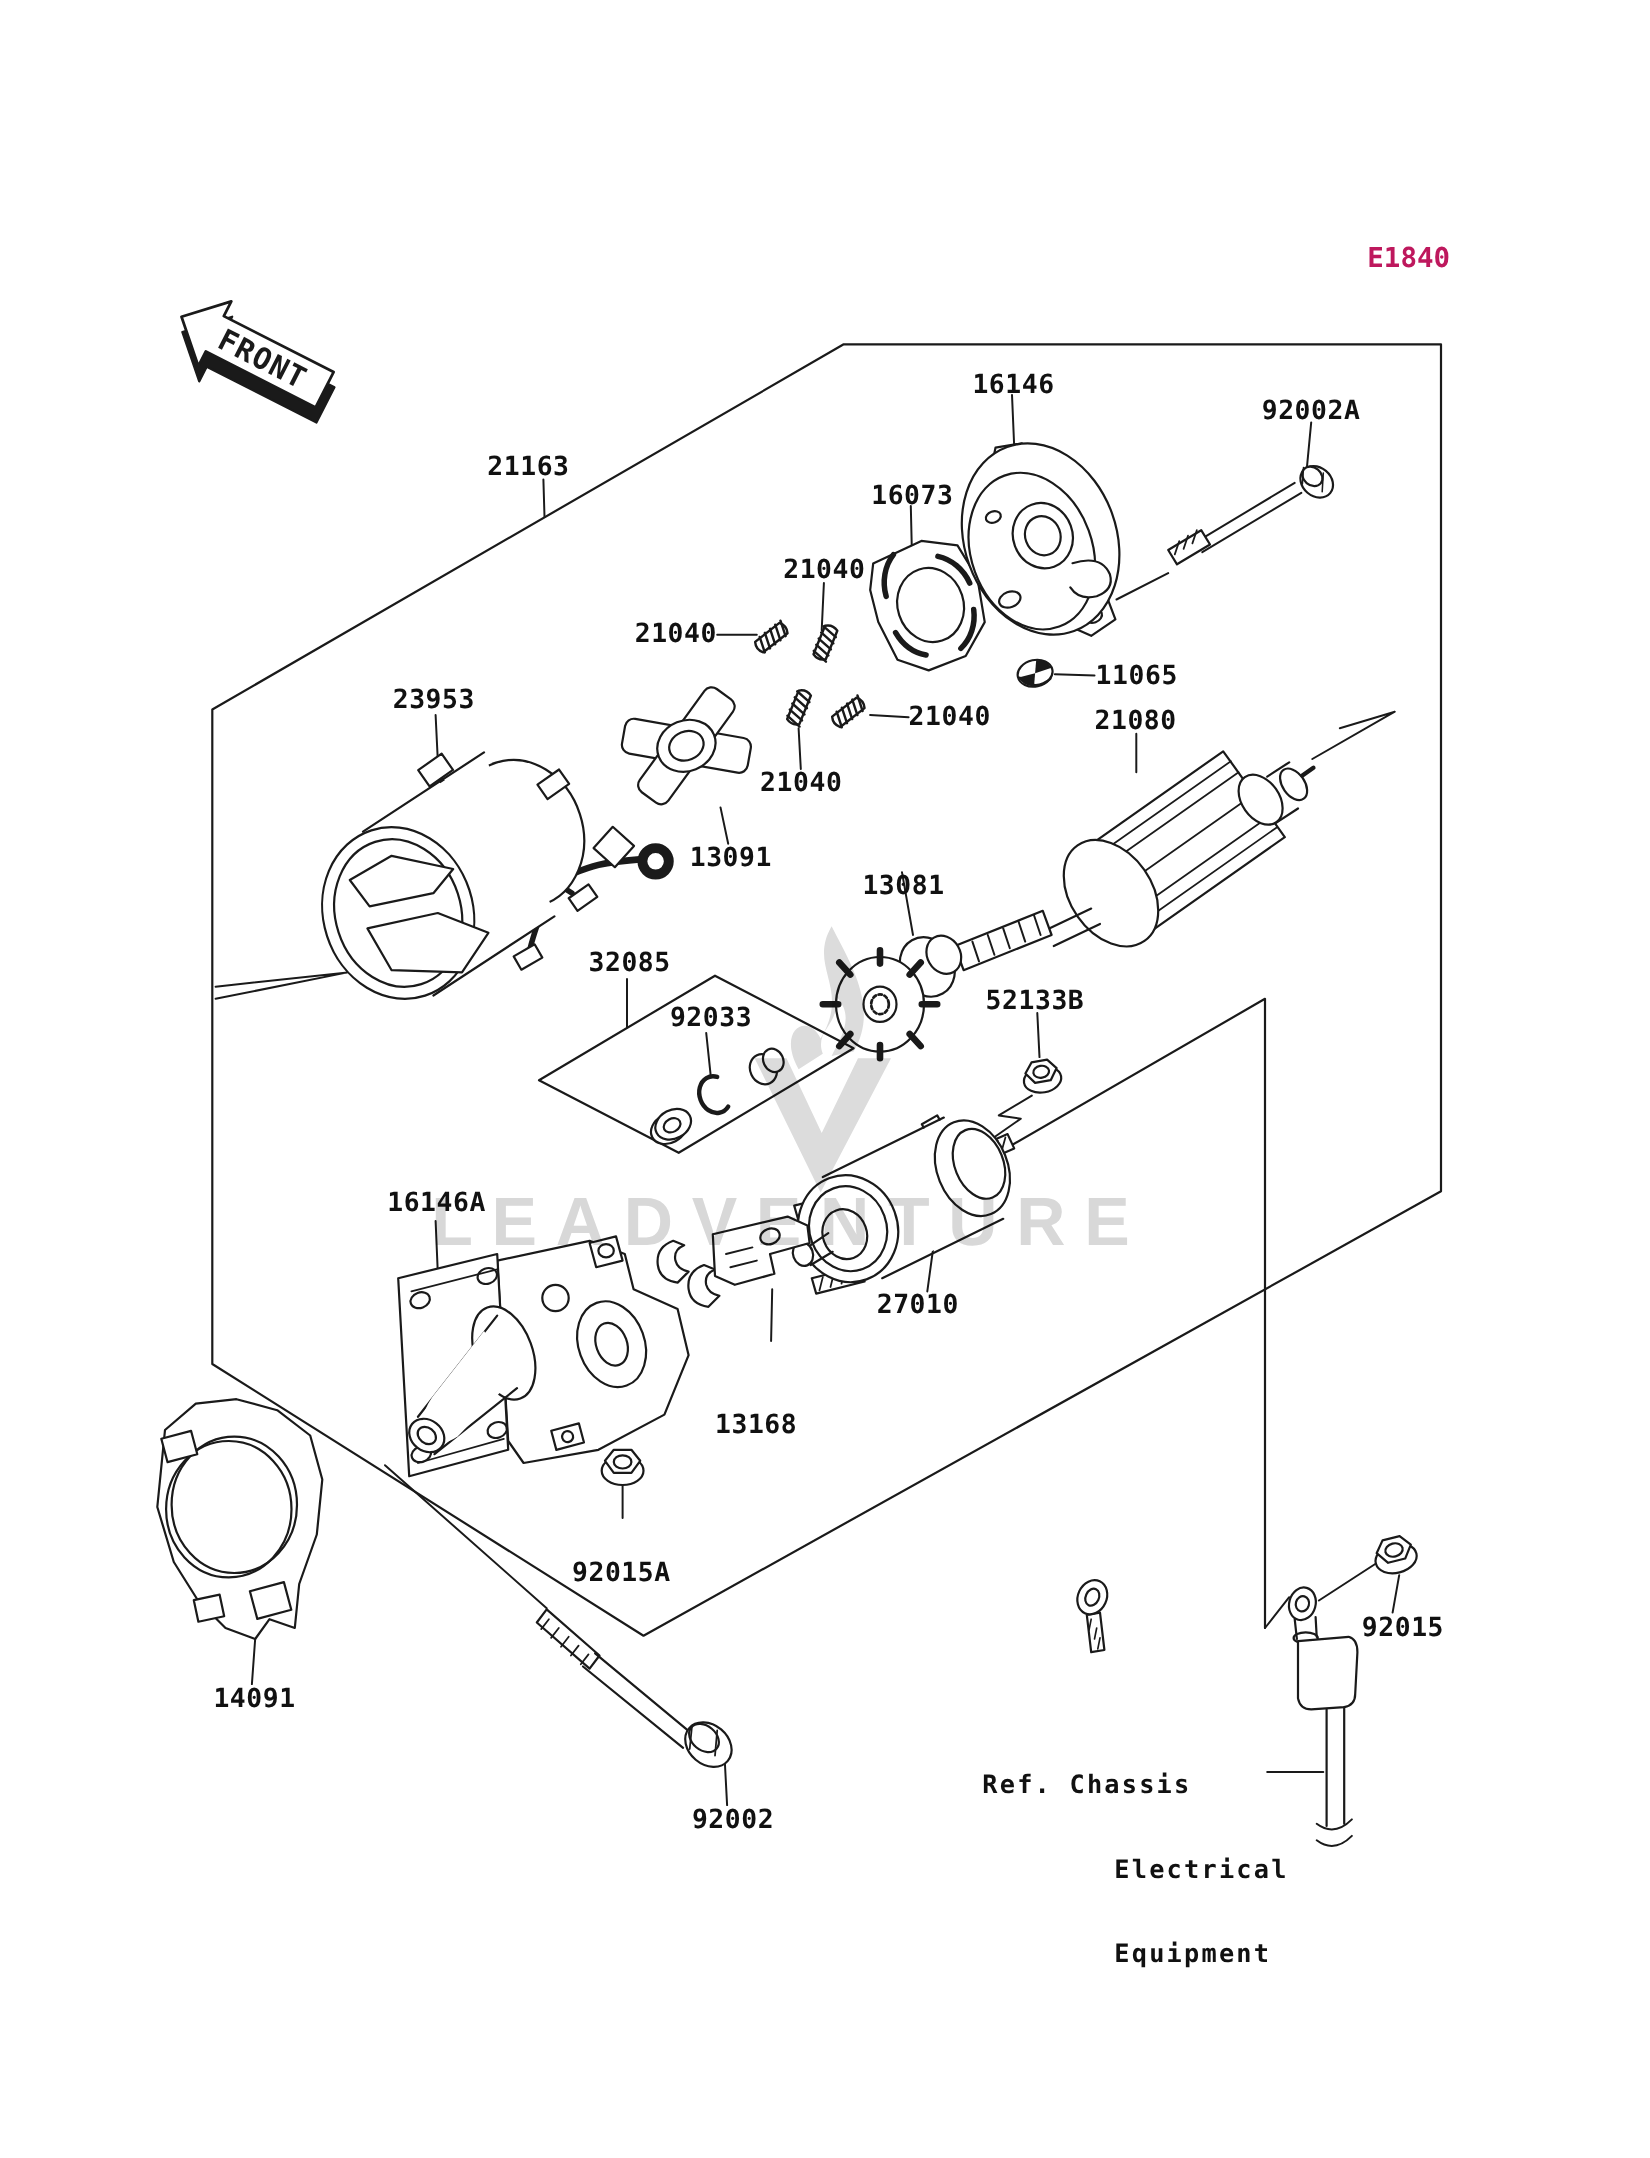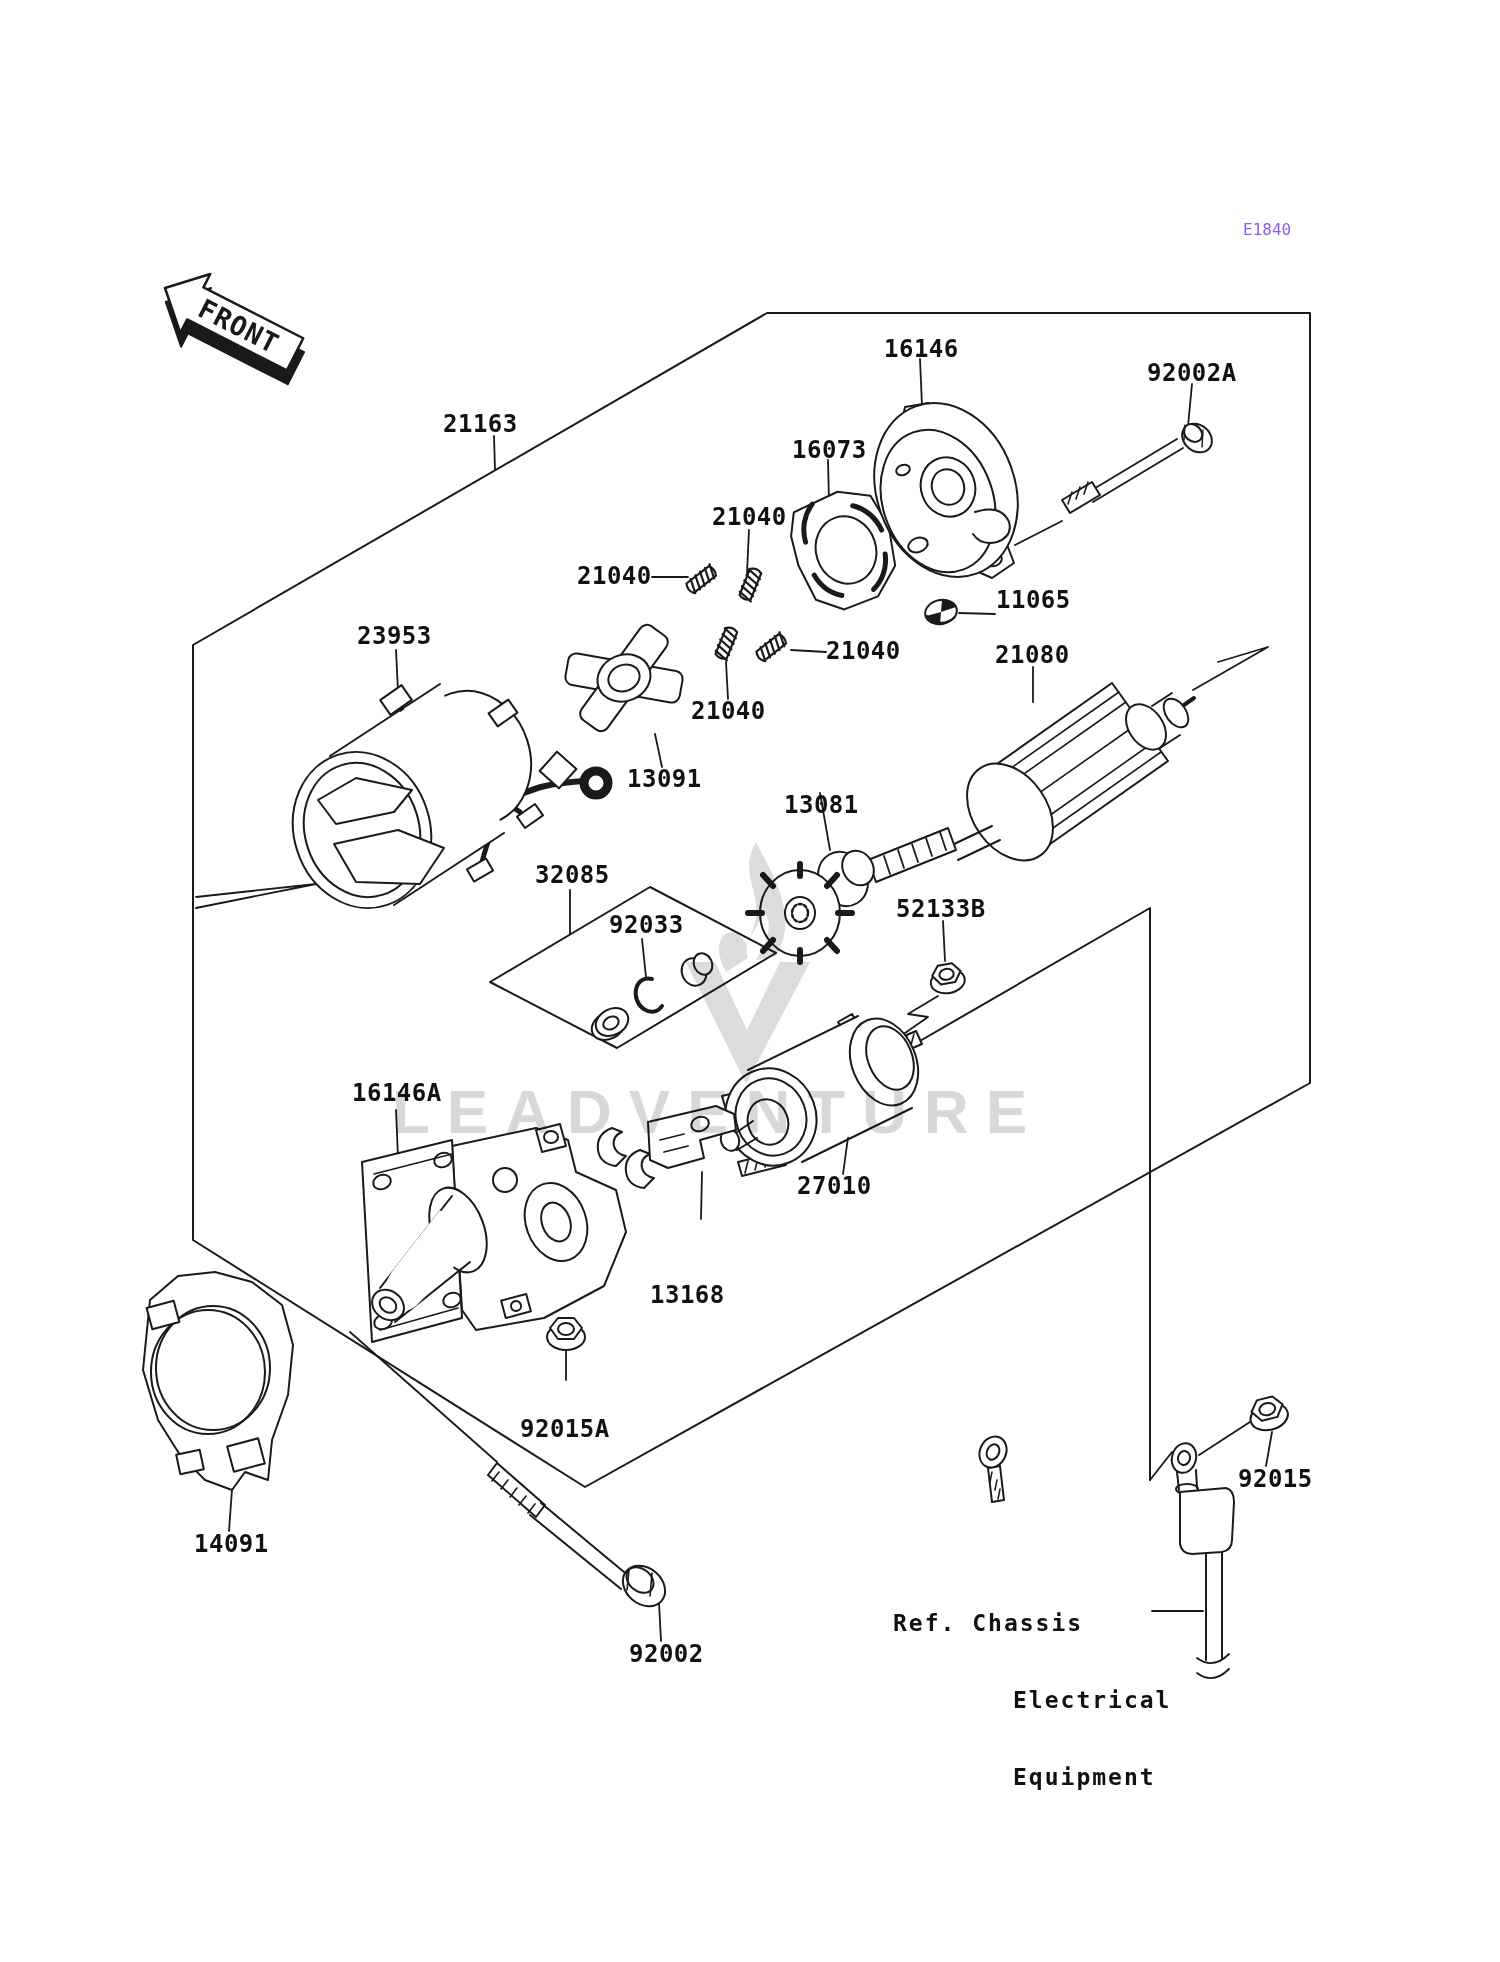--- a/index.html
+++ b/index.html
@@ -1,21 +1,21 @@
 <!DOCTYPE html>
 <html><head>
 <meta charset="utf-8">
 <style>
   html,body{margin:0;padding:0;background:#fff;}
   .page{position:relative;width:1500px;height:1962px;background:#fff;overflow:hidden;
         font-family:"DejaVu Sans Mono",monospace;}
   .art{position:absolute;left:0;top:0;z-index:3;}
   .plabel{position:absolute;z-index:6;font-weight:bold;font-size:24px;letter-spacing:.5px;
           color:#111;white-space:nowrap;line-height:1;}
-  .code{position:absolute;z-index:6;font-weight:normal;font-size:16px;color:#8b5cf6;line-height:1;}
+  .code{position:absolute;z-index:6;font-weight:bold;font-size:25px;color:#be185d;line-height:1;}
   .refnote{position:absolute;left:893px;top:1566px;z-index:6;font-weight:bold;font-size:23px;
            letter-spacing:2px;color:#111;line-height:1;white-space:pre;}
   .refnote .rl{height:31px;}
   .refnote .ind{margin-left:120px;}
   .watermark{position:absolute;left:392px;top:1076px;z-index:5;
              font-family:"Liberation Sans",sans-serif;font-weight:bold;font-size:62px;
              letter-spacing:17px;color:#d8d8d8;mix-blend-mode:multiply;white-space:nowrap;}
   .wmlogo{position:absolute;left:668px;top:840px;z-index:5;mix-blend-mode:multiply;}
   .footer{position:absolute;left:0;top:1918px;width:100%;z-index:6;text-align:center;
           font-family:"Liberation Sans",sans-serif;font-size:22px;color:#222;}
@@ -298,21 +298,21 @@
 
   <div class="plabel" style="left:443px;top:412px;">21163</div>
   <div class="plabel" style="left:884px;top:337px;">16146</div>
   <div class="plabel" style="left:1147px;top:361px;">92002A</div>
   <div class="plabel" style="left:792px;top:438px;">16073</div>
   <div class="plabel" style="left:712px;top:505px;">21040</div>
   <div class="plabel" style="left:577px;top:564px;">21040</div>
   <div class="plabel" style="left:826px;top:639px;">21040</div>
   <div class="plabel" style="left:691px;top:699px;">21040</div>
   <div class="plabel" style="left:357px;top:624px;">23953</div>
-  <div class="plabel" style="left:996px;top:588px;">11065</div>
+  <div class="plabel" style="left:996px;top:602px;">11065</div>
   <div class="plabel" style="left:995px;top:643px;">21080</div>
   <div class="plabel" style="left:627px;top:767px;">13091</div>
   <div class="plabel" style="left:784px;top:793px;">13081</div>
   <div class="plabel" style="left:535px;top:863px;">32085</div>
   <div class="plabel" style="left:609px;top:913px;">92033</div>
   <div class="plabel" style="left:896px;top:897px;">52133B</div>
   <div class="plabel" style="left:352px;top:1081px;">16146A</div>
   <div class="plabel" style="left:797px;top:1174px;">27010</div>
   <div class="plabel" style="left:650px;top:1283px;">13168</div>
   <div class="plabel" style="left:520px;top:1381px;margin-top:36px;">92015A</div>

